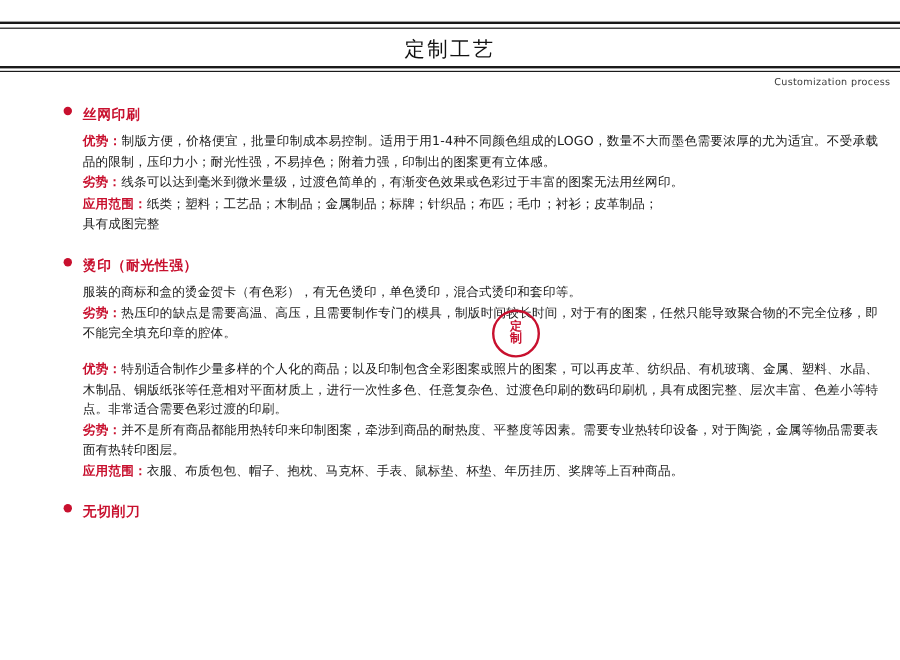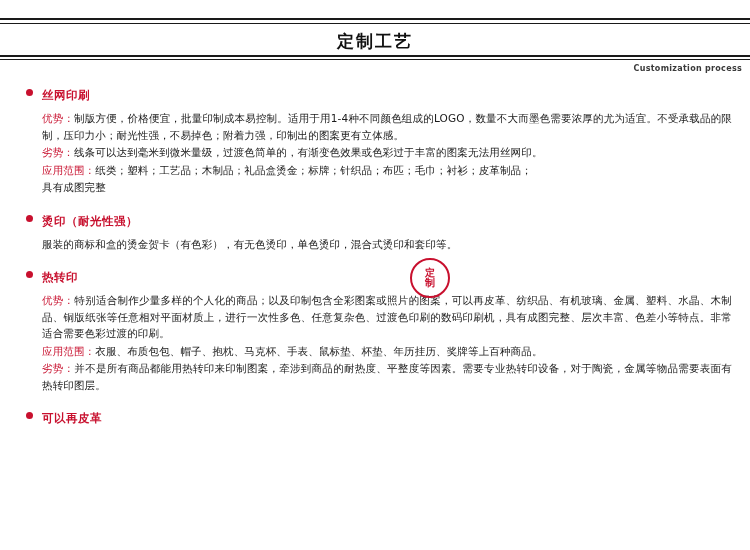--- a/index.html
+++ b/index.html
@@ -58,38 +58,39 @@
     height: 1px;
     background: #1a1a1a;
   }
   .title {
     position: absolute;
     left: 0;
     right: 0;
     top: 30px;
     text-align: center;
     font-size: 17px;
-    font-weight: bold;
+    font-weight: normal;
     letter-spacing: 2px;
     color: #111111;
   }
   .subtitle {
     position: absolute;
     right: 8px;
     top: 64px;
     font-size: 8px;
-    font-weight: bold;
+    font-weight: normal;
     color: #3a3a3a;
     letter-spacing: 0.3px;
     padding-left: 23px;
   }
   
   .content {
     position: relative;
     padding: 22px 18px 0 26px;
+    margin-left: 27px;
   }
   .section {
     margin-bottom: 14px;
   }
   .sec-head {
     position: relative;
     padding-left: 16px;
     margin-bottom: 7px;
   }
   .bullet {
@@ -111,21 +112,21 @@
     position: relative;
     padding-left: 16px;
     font-size: 10.5px;
     line-height: 16.5px;
     color: #1a1a1a;
     text-align: justify;
     margin: 0 0 1px 0;
     letter-spacing: 0.15px;
   }
   .lbl {
-    font-weight: normal;
+    font-weight: bold;
     color: #c8102e;
   }
   
   .watermark {
     position: absolute;
     left: 289px;
     top: 255px;
     font-size: 26px;
     font-weight: bold;
     color: #c8102e;
@@ -170,46 +171,43 @@
 
   <div class="content">
 
     <div class="section">
       <div class="sec-head">
         <span class="bullet"></span>
         <span class="sec-title">丝网印刷</span>
       </div>
       <p class="para"><span class="lbl">优势：</span><span>制版方便，价格便宜，批量印制成本易控制。适用于用1-4种不同颜色组成的LOGO，数量不大而墨色需要浓厚的尤为适宜。不受承载品的限制，压印力小；耐光性强，不易掉色；附着力强，印制出的图案更有立体感。</span></p>
       <p class="para"><span class="lbl">劣势：</span><span>线条可以达到毫米到微米量级，过渡色简单的，有渐变色效果或色彩过于丰富的图案无法用丝网印。</span></p>
-      <p class="para"><span class="lbl">应用范围：</span><span>纸类；塑料；工艺品；木制品；礼品盒烫金；标牌；针织品；布匹；毛巾；衬衫；皮革制品；</span></p>
+      <p class="para"><span class="lbl">应用范围：</span><span>纸类；塑料；工艺品；木制品；金属制品；标牌；针织品；布匹；毛巾；衬衫；皮革制品；</span></p>
       <p class="para"><span class="lbl"></span><span>具有成图完整</span></p>
     </div>
 
     <div class="section">
       <div class="sec-head">
         <span class="bullet"></span>
         <span class="sec-title">烫印（耐光性强）</span>
       </div>
       <p class="para"><span class="lbl"></span><span>服装的商标和盒的烫金贺卡（有色彩），有无色烫印，单色烫印，混合式烫印和套印等。</span></p>
+      <p class="para"><span class="lbl">劣势：</span><span>热压印的缺点是需要高温、高压，且需要制作专门的模具，制版时间较长时间，对于有的图案，任然只能导致聚合物的不完全位移，即不能完全填充印章的腔体。</span></p>
+    </div>
+
+    <div class="section">
+      <p class="para"><span class="lbl">优势：</span><span>特别适合制作少量多样的个人化的商品；以及印制包含全彩图案或照片的图案，可以再皮革、纺织品、有机玻璃、金属、塑料、水晶、木制品、铜版纸张等任意相对平面材质上，进行一次性多色、任意复杂色、过渡色印刷的数码印刷机，具有成图完整、层次丰富、色差小等特点。非常适合需要色彩过渡的印刷。</span></p>
+      <p class="para"><span class="lbl">劣势：</span><span>并不是所有商品都能用热转印来印制图案，牵涉到商品的耐热度、平整度等因素。需要专业热转印设备，对于陶瓷，金属等物品需要表面有热转印图层。</span></p>
+      <p class="para"><span class="lbl">应用范围：</span><span>衣服、布质包包、帽子、抱枕、马克杯、手表、鼠标垫、杯垫、年历挂历、奖牌等上百种商品。</span></p>
     </div>
 
     <div class="section">
       <div class="sec-head">
         <span class="bullet"></span>
-        <span class="sec-title">热转印</span>
-      </div>
-      <p class="para"><span class="lbl">优势：</span><span>特别适合制作少量多样的个人化的商品；以及印制包含全彩图案或照片的图案，可以再皮革、纺织品、有机玻璃、金属、塑料、水晶、木制品、铜版纸张等任意相对平面材质上，进行一次性多色、任意复杂色、过渡色印刷的数码印刷机，具有成图完整、层次丰富、色差小等特点。非常适合需要色彩过渡的印刷。</span></p>
-      <p class="para"><span class="lbl">应用范围：</span><span>衣服、布质包包、帽子、抱枕、马克杯、手表、鼠标垫、杯垫、年历挂历、奖牌等上百种商品。</span></p>
-      <p class="para"><span class="lbl">劣势：</span><span>并不是所有商品都能用热转印来印制图案，牵涉到商品的耐热度、平整度等因素。需要专业热转印设备，对于陶瓷，金属等物品需要表面有热转印图层。</span></p>
-    </div>
-
-    <div class="section">
-      <div class="sec-head">
-        <span class="bullet"></span>
-        <span class="sec-title">可以再皮革</span>
+        <span class="sec-title">无切削刀</span>
       </div>
 
     </div>
 
   </div>
 
   <div class="seal">
     <span>定</span>
     <span>制</span>
   </div>

